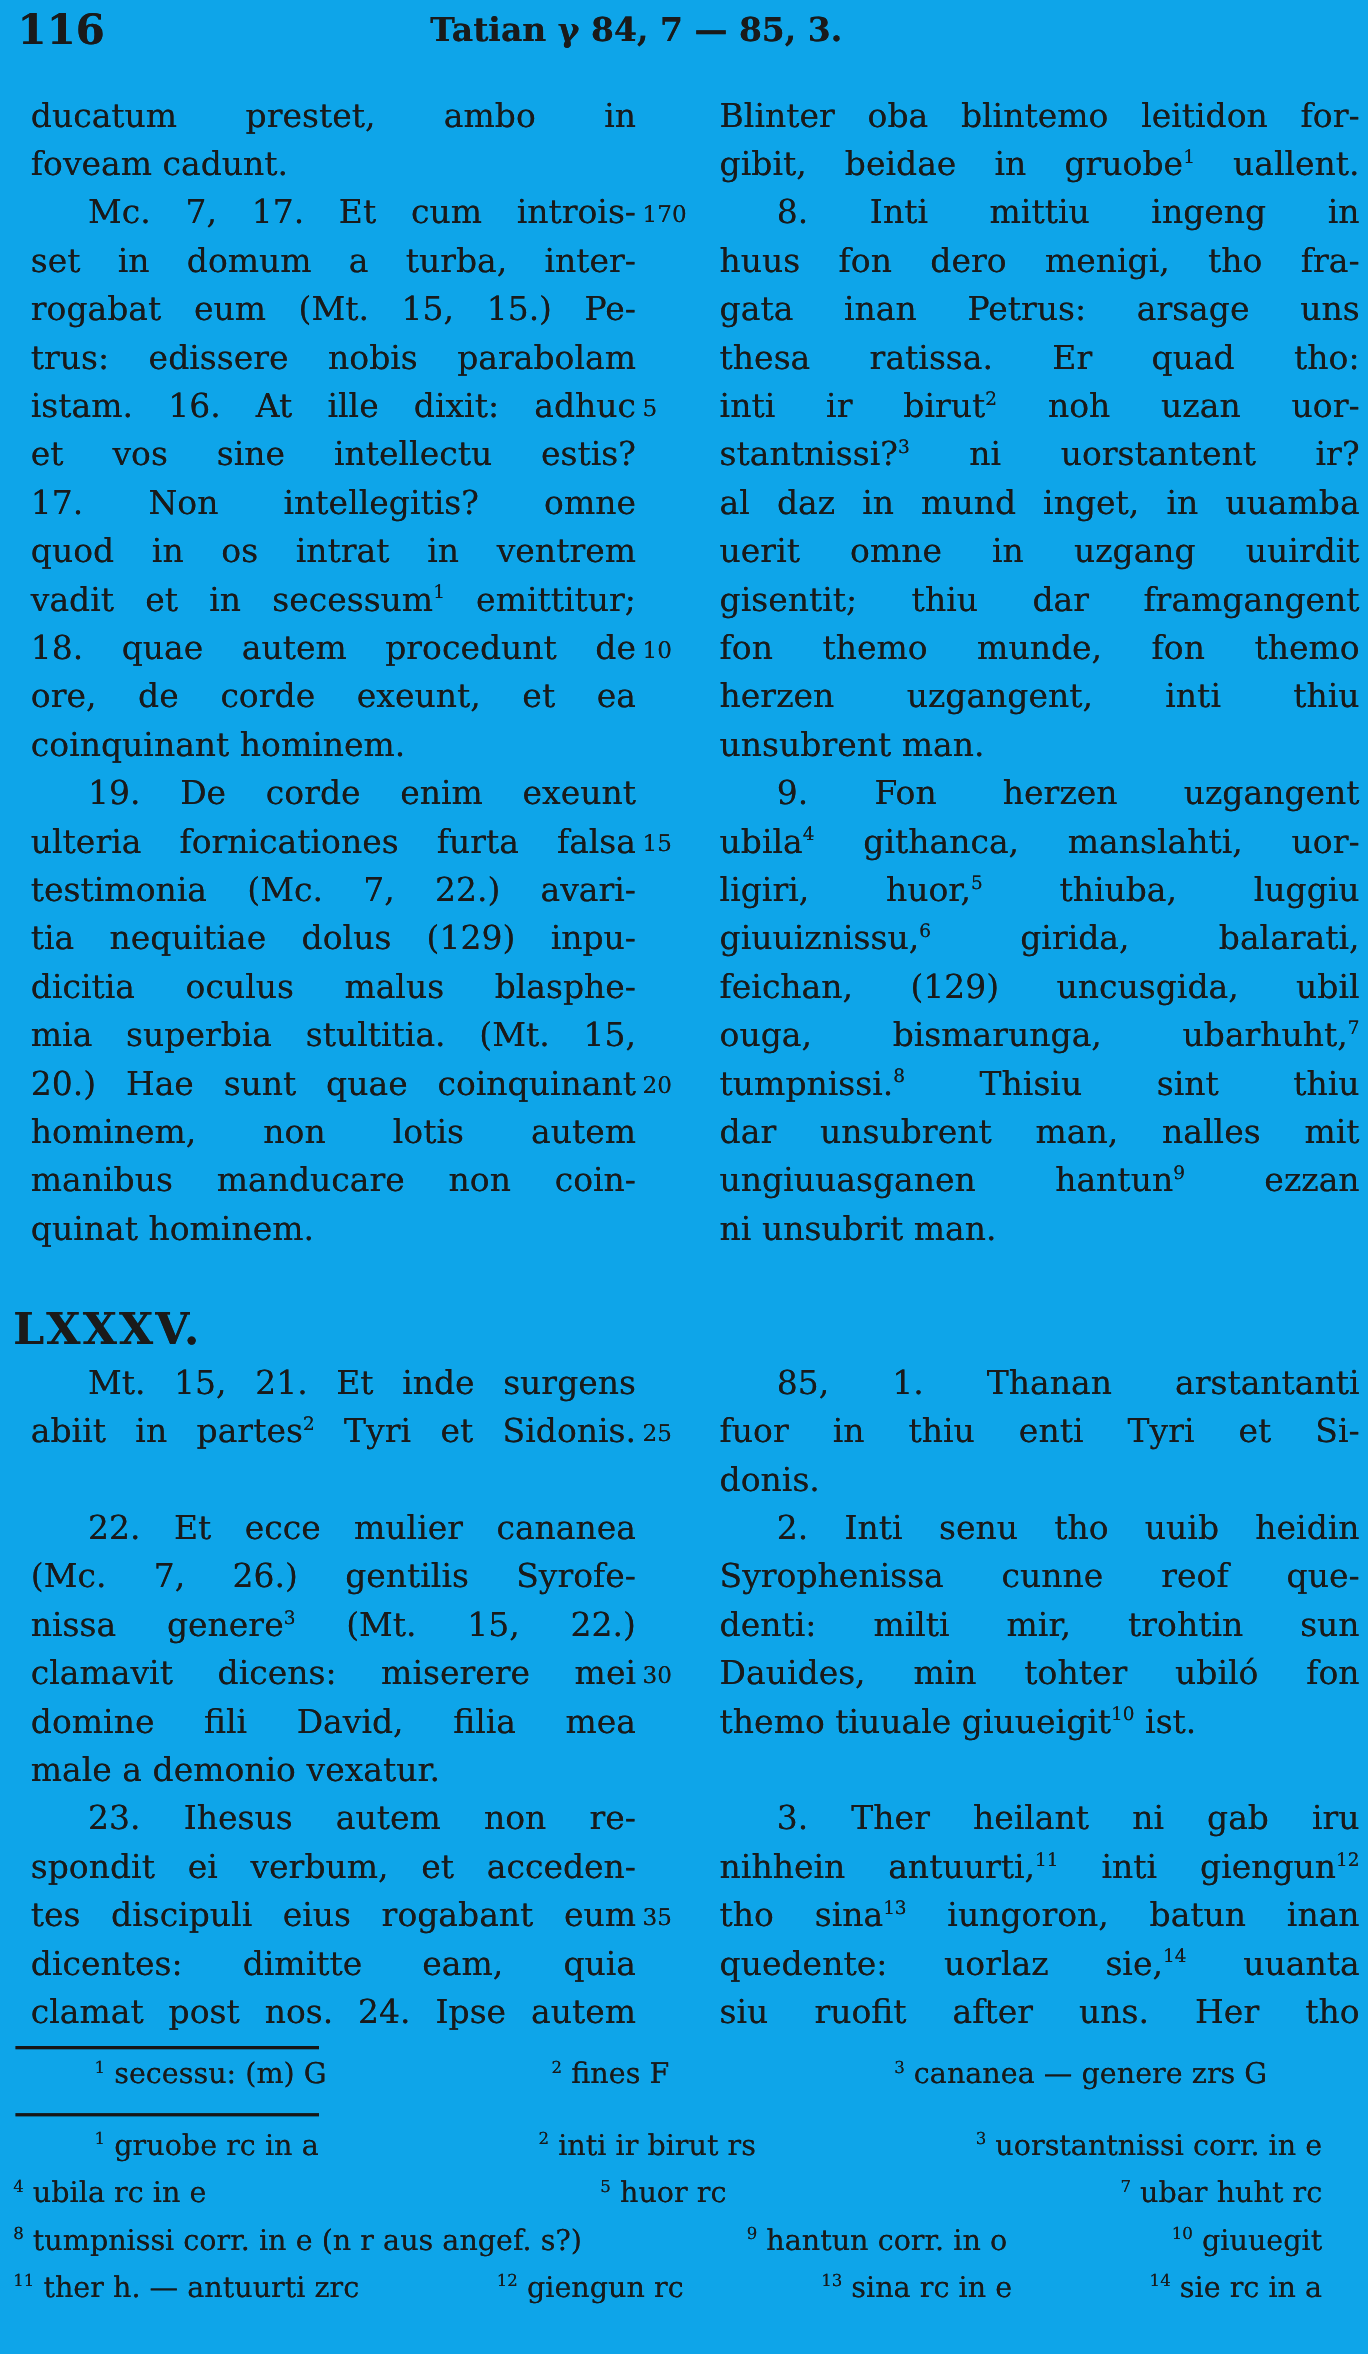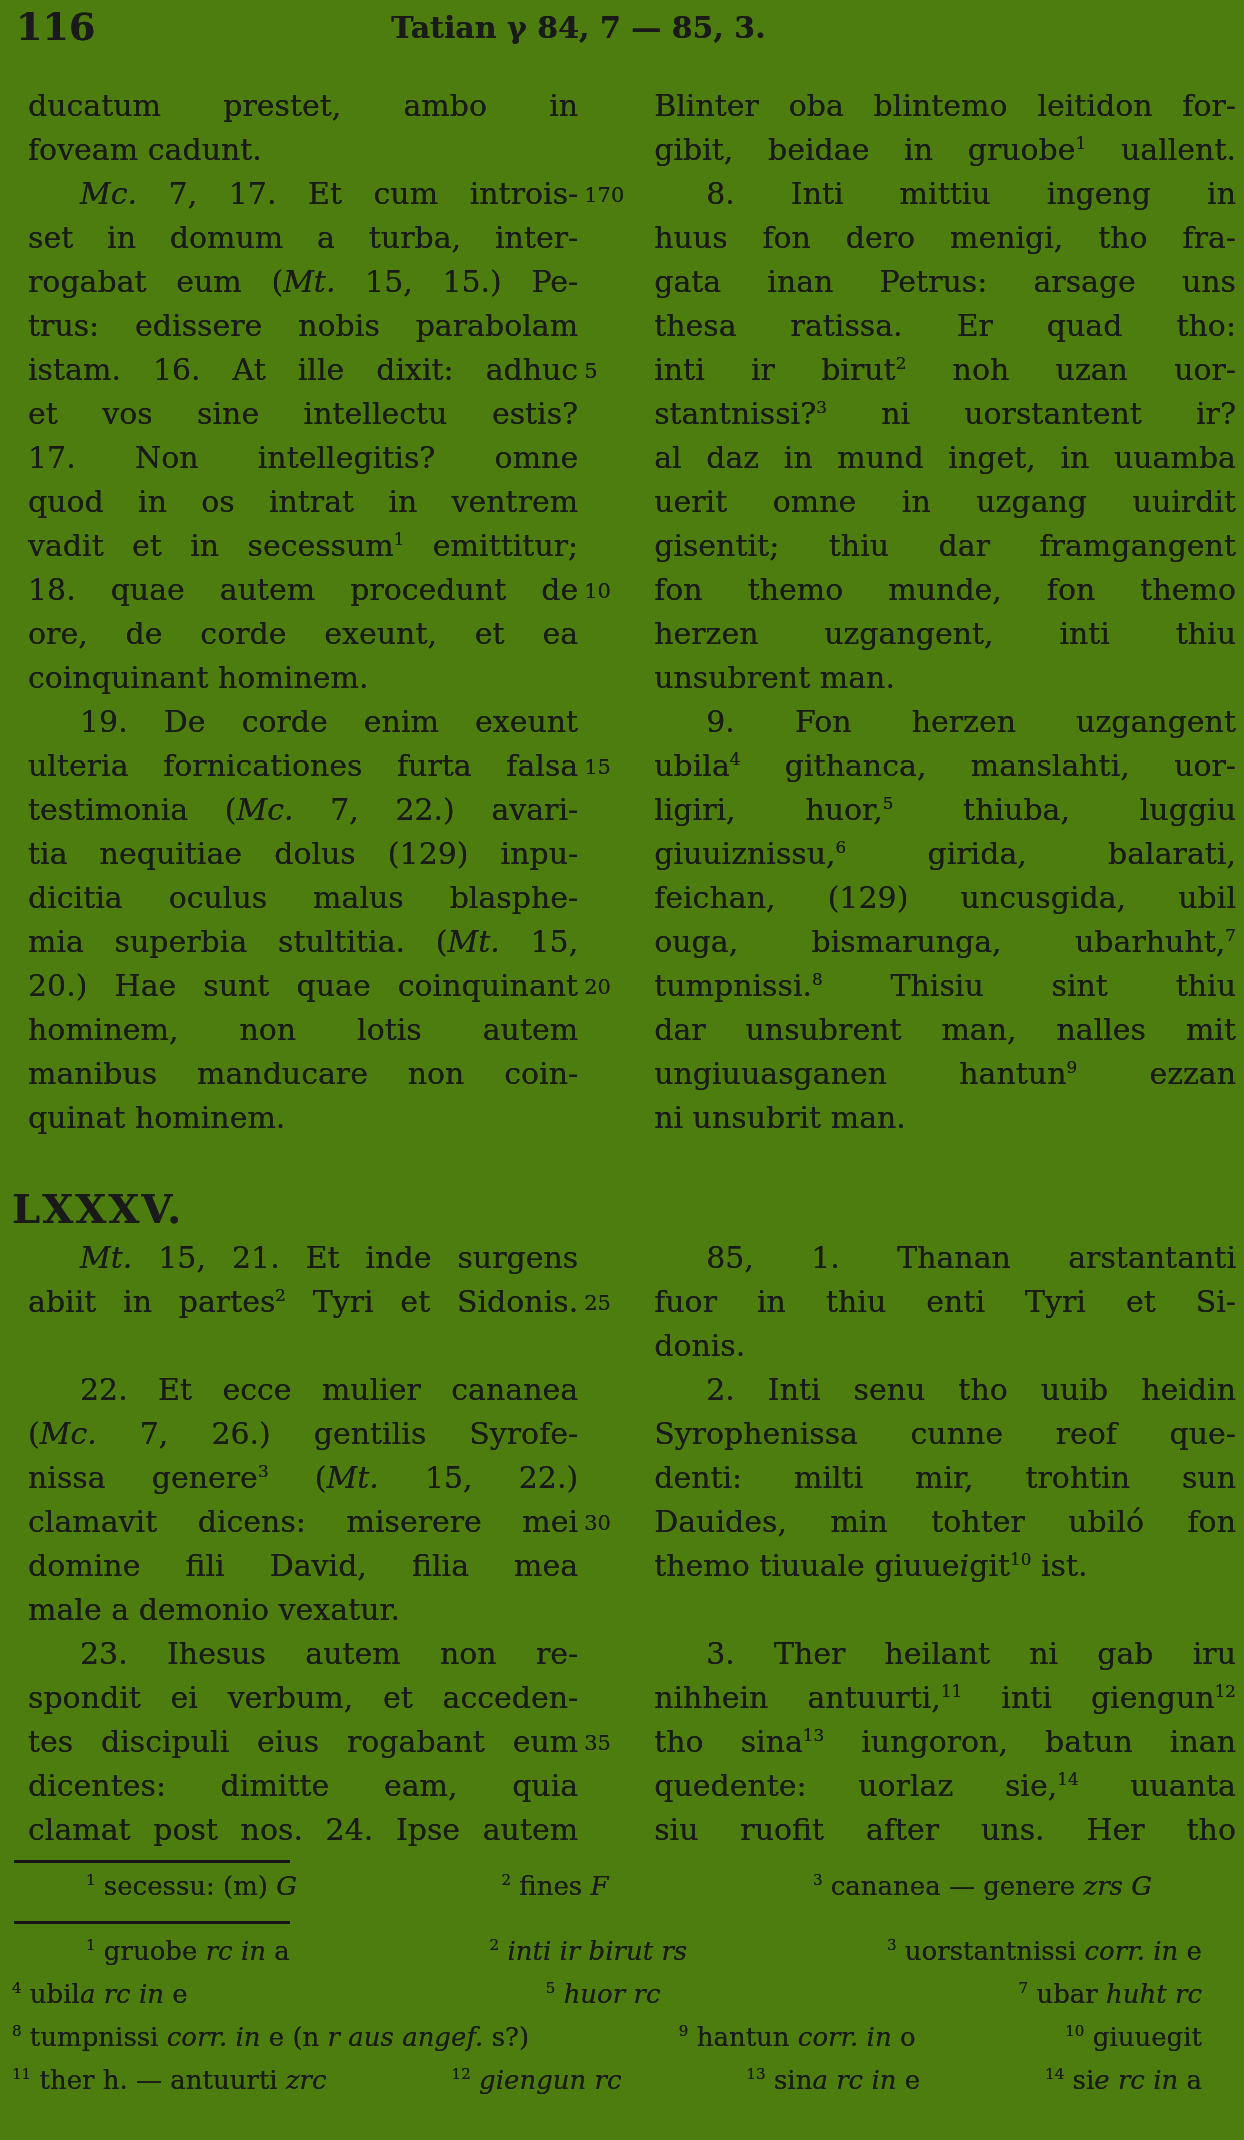--- a/index.html
+++ b/index.html
@@ -1,18 +1,18 @@
 <!DOCTYPE html>
 <html><head>
 <meta charset="utf-8">
 <style>
   html,body { margin:0; padding:0; background:#777; }
   .page {
     position:relative; width:1244px; height:2140px; margin:0 auto;
-    background:#4d7c0f; color:#1a1a1a;
+    background:#0ea5e9; color:#1a1a1a;
     font-family:"DejaVu Serif", "Liberation Serif", serif;
     text-shadow:0 0 0.6px rgba(10,10,10,0.75);
     overflow:hidden;
   }
   
   .hdr { position:absolute; top:0; left:0; right:0; height:60px; }
   .pageno { position:absolute; left:16px; top:4px; font-size:38px; font-weight:bold; }
   .runtitle { position:absolute; left:46.5%; top:10px; transform:translateX(-50%);
     font-size:30px; white-space:nowrap; font-weight:bold; }
   
@@ -20,21 +20,21 @@
   .band { display:flex; }
   .col { position:relative; }
   .col.left  { width:556px; margin-right:76px;margin-left:16px; }
   .col.right { width:588px; }
   .line { position:relative; height:44px; line-height:44px; font-size:30px;
     white-space:nowrap; overflow:visible; }
   .line.j { text-align:justify; text-align-last:justify; white-space:normal; }
   .line.l { text-align:left; }
   .line.ind { text-indent:52px; }
   .line sup { font-size:0.56em; line-height:0; vertical-align:super; }
-  .it { font-style:italic; }
+  .it { }
   .gut { position:absolute; right:-64px; top:0; width:58px; text-align:left;
     font-size:21px; line-height:46px; text-indent:0; }
   .heading { height:52px; line-height:50px; font-size:40px;
     font-weight:bold; letter-spacing:2px; }
   
   .fnrule { width:276px; height:3px; background:#161616; margin:8px 0 0 2px; }
   .fnrule.second { margin-top:12px; }
   .fnrow { display:flex; justify-content:space-between; font-size:26px; line-height:46px; }
   .fnrow sup { font-size:0.58em; vertical-align:super; line-height:0; }
   .fn-lat { padding:0 84px 0 74px; }

